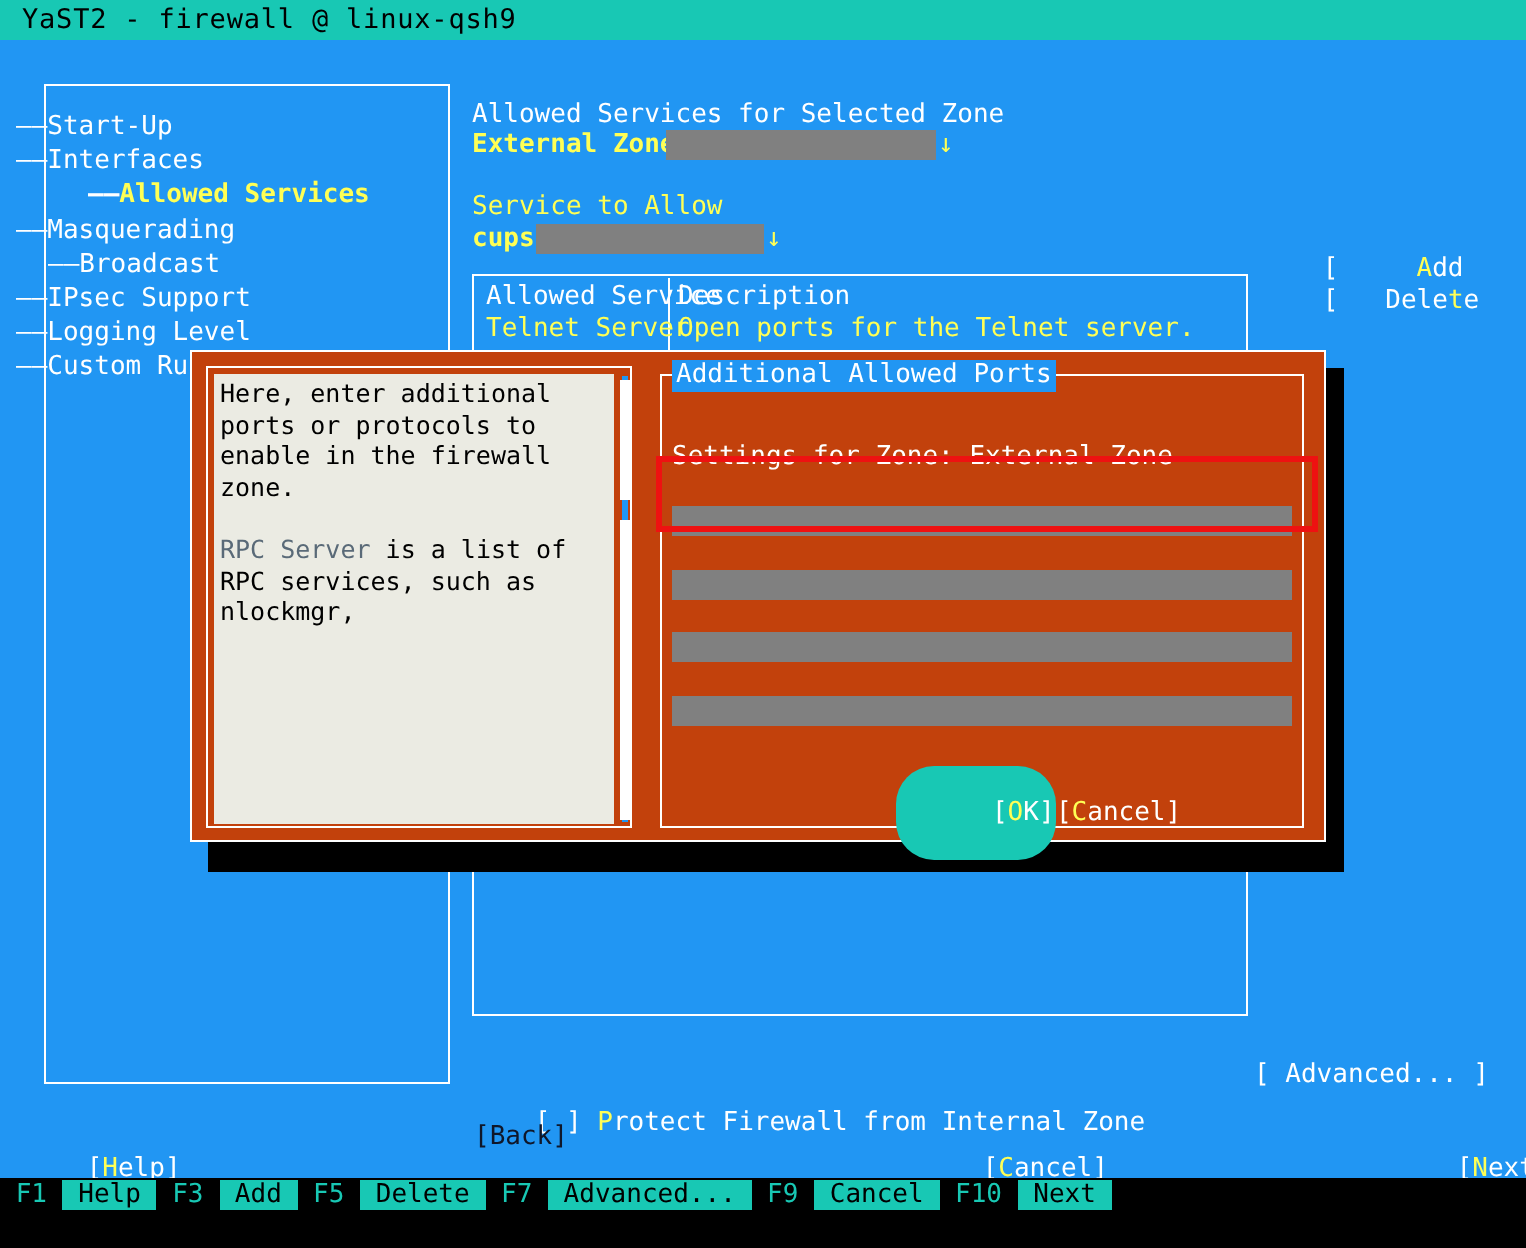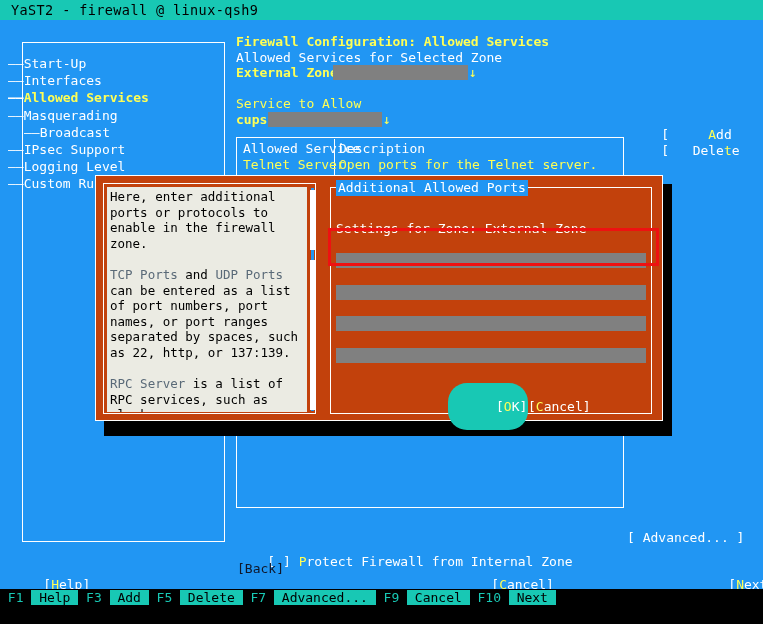--- a/index.html
+++ b/index.html
@@ -220,29 +220,28 @@
 <body>
 
 <div id="screen">
 
   <div id="titlebar">YaST2 - firewall @ linux-qsh9</div>
 
   <div id="sidebar"></div>
   <div id="sidebar-items">
       <div class="nav-item" style="top: 56px;"><span class="nav-dash">——</span><span>Start-Up</span></div>
       <div class="nav-item" style="top: 73.2px;"><span class="nav-dash">——</span><span>Interfaces</span></div>
-      <div class="nav-item sel" style="top: 90.4px;"><span class="nav-dash">——</span><span>Allowed Services</span></div>
+      <div class="nav-item sel" style="top: 90.4px; margin-left: 36px;"><span class="nav-dash">——</span><span>Allowed Services</span></div>
       <div class="nav-item" style="top: 107.6px;"><span class="nav-dash">——</span><span>Masquerading</span></div>
       <div class="nav-item" style="top: 124.8px; margin-left: 16px;"><span class="nav-dash">——</span><span>Broadcast</span></div>
       <div class="nav-item" style="top: 142px;"><span class="nav-dash">——</span><span>IPsec Support</span></div>
       <div class="nav-item" style="top: 159.2px;"><span class="nav-dash">——</span><span>Logging Level</span></div>
       <div class="nav-item" style="top: 176.4px;"><span class="nav-dash">——</span><span>Custom Rules</span></div>
     </div>
 
-  <div class="t yel" style="left:236px; top:34px; font-weight:bold;">Firewall Configuration: Allowed Services</div>
   <div class="t wht" style="left:236px; top:49.5px;">Allowed Services for Selected Zone</div>
 
   <div class="t yel" style="left:236px; top:65px; font-weight:bold;">External Zone</div>
   <div class="combo-fill" style="left:333px; top:65px; width:135px;"></div>
   <div class="combo-arrow" style="left:469px; top:65px;">↓</div>
 
   <div class="t yel" style="left:236px; top:96px;">Service to Allow</div>
   <div class="t yel" style="left:236px; top:111.5px; font-weight:bold;">cups</div>
   <div class="combo-fill" style="left:268px; top:111.5px; width:114px;"></div>
   <div class="combo-arrow" style="left:383px; top:111.5px;">↓</div>
@@ -280,21 +279,20 @@
     <span class="wht">[</span><span class="yel">N</span><span class="wht">ext]</span>
   </div>
 
   <div id="popup-shadow"></div>
 
   <div id="popup">
 
     <div id="help-panel">
       <div id="help-inner">
           <p><span>Here, enter additional ports or protocols to enable in the firewall zone.</span></p>
-          <p><span class="kw">TCP Ports</span><span> and </span><span class="kw">UDP Ports</span><span> can be entered as a list of port numbers, port names, or port ranges separated by spaces, such as 22, http, or 137:139.</span></p>
           <p><span class="kw">RPC Server</span><span> is a list of RPC services, such as nlockmgr,</span></p>
         </div>
       <div id="help-scroll-track"></div>
       <div id="help-scroll-thumb"></div>
       <div id="help-scroll-lower"></div>
     </div>
 
     <div id="ports-group"></div>
     <div id="ports-title">Additional Allowed Ports</div>
 

